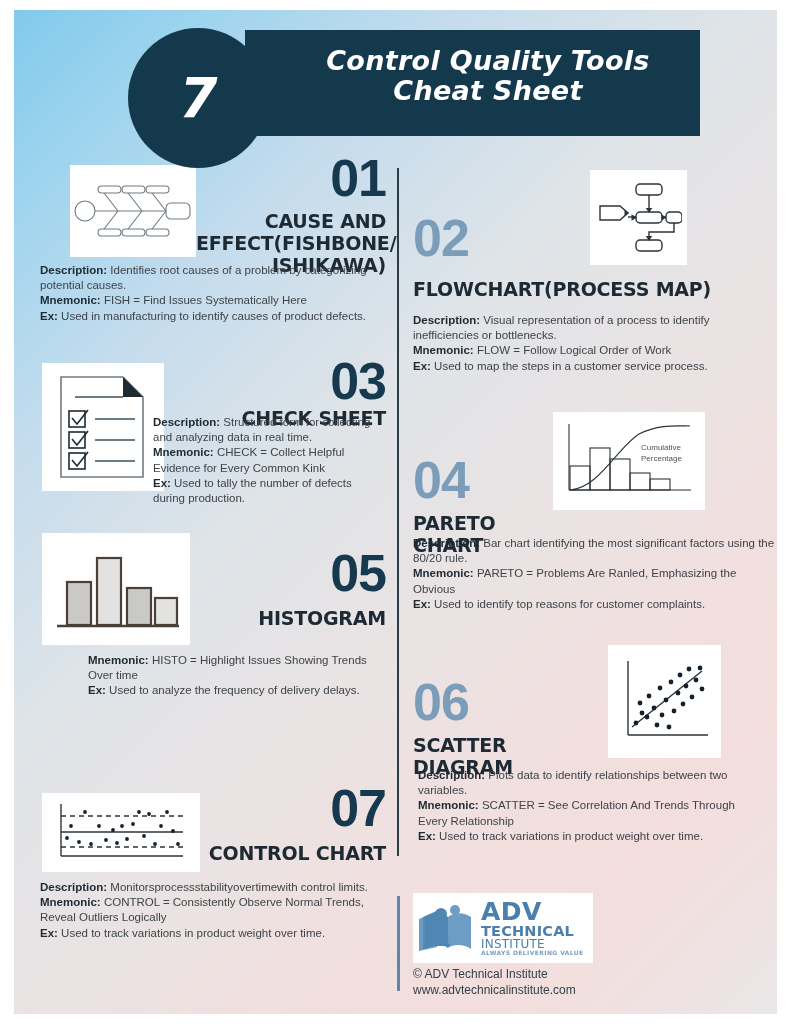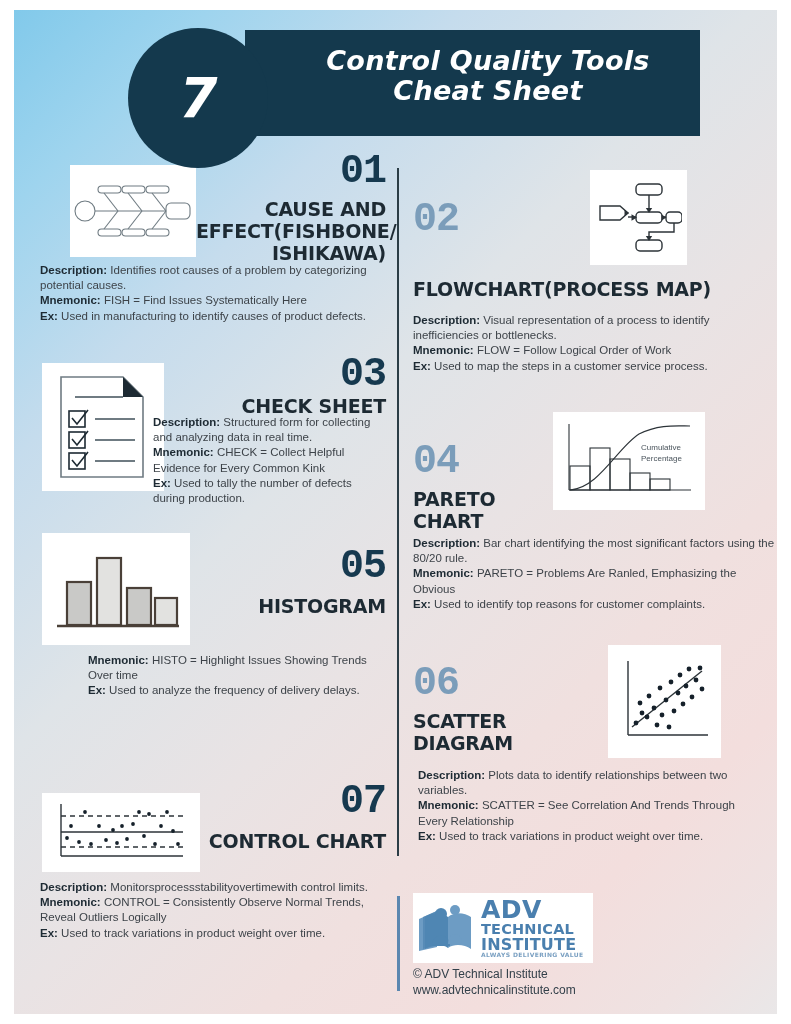--- a/index.html
+++ b/index.html
@@ -60,26 +60,26 @@
   .hdr-title .l1{display:block;font-size:27px;letter-spacing:.3px;}
   .hdr-title .l2{display:block;font-size:27px;letter-spacing:.3px;}
 
   
   .col-divider{position:absolute;left:397px;top:168px;width:2px;height:688px;background:#2b3d46;z-index:15;}
   .logo-divider{position:absolute;left:397px;top:896px;width:3px;height:95px;background:#5b87b0;z-index:15;}
 
   
   .blk{position:absolute;z-index:10;}
   .num{
-    font-family:Liberation Mono, monospace;
-    font-size:40px;font-weight:bold;line-height:1;
+    font-family:Liberation Sans, sans-serif;
+    font-size:52px;font-weight:bold;line-height:1;
     letter-spacing:-1px;
   }
   .num.dark{color:#16394f;}
-  .num.light{color:#7b9dba;}
+  .num.light{color:#7b9dba;margin-top:12px;}
   .ttl{
     font-family:"DejaVu Sans", sans-serif;
     font-size:19px;font-weight:bold;color:#1d2a33;line-height:1.16;
     letter-spacing:-.2px;
   }
   .body-txt{
     font-size:11.5px;color:#3d4349;line-height:1.32;
     font-family:"Liberation Sans", sans-serif;
   }
   .body-txt b{color:#1d2a33;font-weight:bold;}
@@ -92,21 +92,21 @@
   .ta-r{text-align:right;}
   .ta-l{text-align:left;}
 
   
   .logo-box{position:absolute;left:413px;top:893px;width:180px;height:70px;background:#fff;z-index:12;
             display:flex;align-items:center;}
   .logo-mark{width:62px;height:54px;flex:0 0 62px;margin-left:4px;}
   .logo-words{margin-left:2px;color:#4a7fae;font-family:"DejaVu Sans",sans-serif;line-height:.98;}
   .logo-words .w1{font-size:25px;font-weight:bold;letter-spacing:.5px;}
   .logo-words .w2{font-size:14.5px;font-weight:bold;letter-spacing:.2px;}
-  .logo-words .w3{font-size:16px;font-weight:bold;letter-spacing:.2px;}
+  .logo-words .w3{font-size:12px;font-weight:normal;letter-spacing:.2px;}
   .logo-words .w4{font-size:6px;font-weight:bold;letter-spacing:.4px;color:#7aa0c2;}
   .foot-txt{position:absolute;left:413px;top:966px;z-index:12;font-size:12px;color:#33404a;line-height:1.35;
             font-family:"Liberation Sans",sans-serif;}
 </style>
 </head>
 <body>
 
 <div class="page">
 
   <div class="header">

